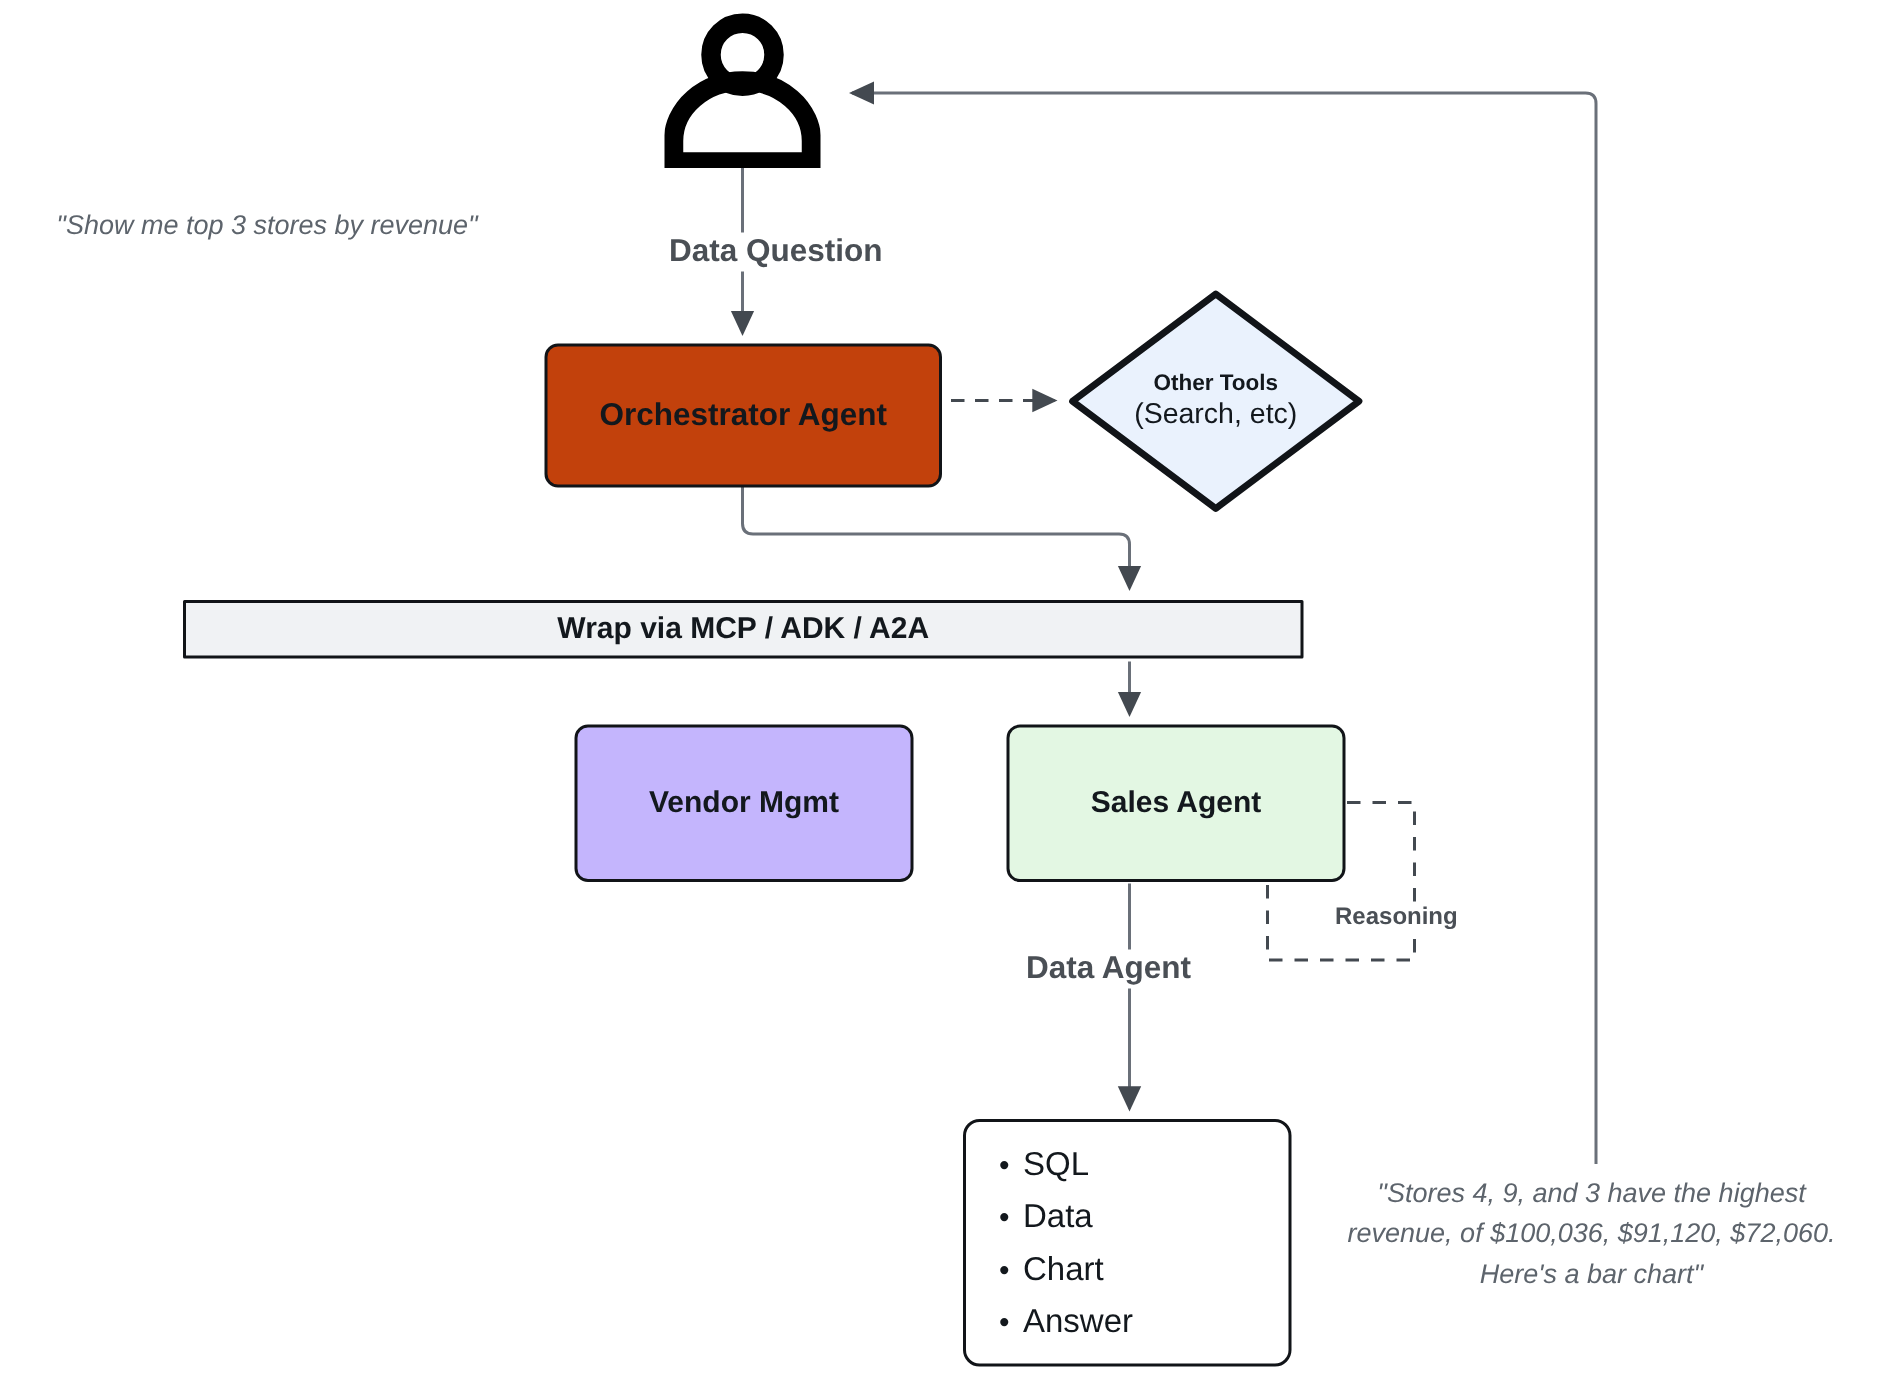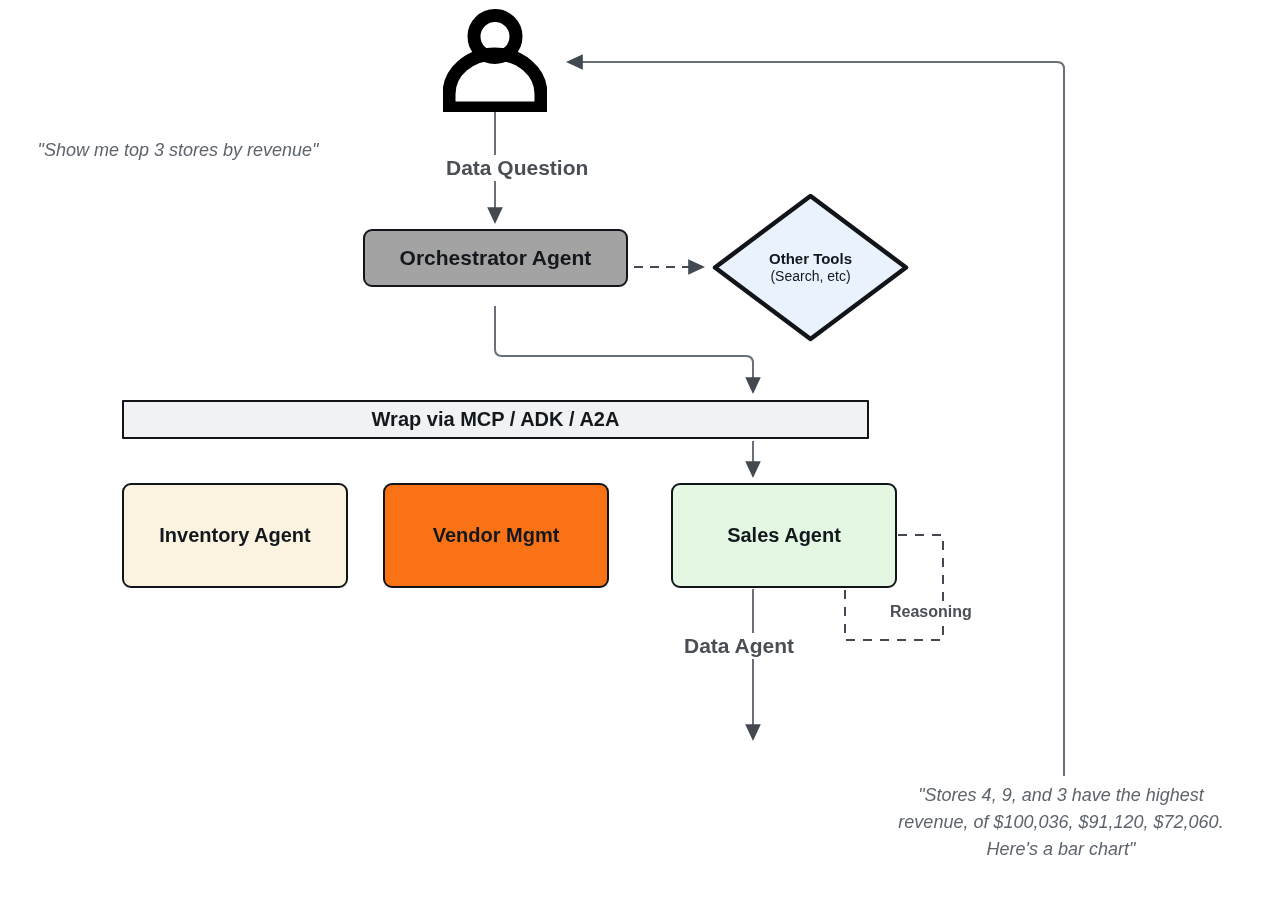--- a/index.html
+++ b/index.html
@@ -35,36 +35,36 @@
     justify-content: center;
     flex-direction: column;
     border: 2.5px solid #111418;
     border-radius: 9px;
     color: #13181d;
     font-weight: bold;
     text-align: center;
     line-height: 1.25;
   }
   .node.orchestrator {
-    left: 363px; top: 229px; width: 265px; height: 58px;
-    background: #a3a3a3;
+    left: 363px; top: 229px; width: 265px; height: 96px;
+    background: #c2410c;
     font-size: 21px;
   }
   .node.mcpbar {
     left: 122px; top: 400px; width: 747px; height: 39px;
     background: #f0f2f4;
     border-radius: 1px;
     font-size: 20px;
   }
   .node.agentbox {
     top: 483px; width: 226px; height: 105px;
     font-size: 20px;
   }
   .node.inventory { left: 122px; background: #fbf3e0; }
-  .node.vendor    { left: 383px; background: #f97316; }
+  .node.vendor    { left: 383px; background: #c4b5fd; }
   .node.sales     { left: 671px; background: #e3f7e3; }
   .node.outputbox {
     left: 642px; top: 746px; width: 219px; height: 165px;
     background: #ffffff;
     border-radius: 11px;
     align-items: flex-start;
     justify-content: center;
     font-weight: normal;
   }
   .bullets {
@@ -96,21 +96,21 @@
     left: 0; top: 0; width: 203px; height: 155px;
     display: flex;
     flex-direction: column;
     align-items: center;
     justify-content: center;
     color: #13181d;
     line-height: 1.28;
     pointer-events: none;
   }
   .diamond-label .l1 { font-size: 15px; font-weight: bold; }
-  .diamond-label .l2 { font-size: 14px; font-weight: normal; }
+  .diamond-label .l2 { font-size: 19px; font-weight: normal; }
 
   .edge-label {
     position: absolute;
     background: #ffffff;
     color: #4a4f55;
     font-weight: bold;
     white-space: nowrap;
     text-align: center;
     padding: 1px 5px;
   }
@@ -191,26 +191,31 @@
     <div class="diamond-label">
       <span class="l1">Other Tools</span>
       <span class="l2">(Search, etc)</span>
     </div>
   </div>
 
   <div class="node mcpbar">
     <span>Wrap via MCP / ADK / A2A</span>
   </div>
 
-  <div class="node agentbox inventory">
-    <span>Inventory Agent</span>
-  </div>
 
   <div class="node agentbox vendor">
     <span>Vendor Mgmt</span>
   </div>
 
   <div class="node agentbox sales">
     <span>Sales Agent</span>
   </div>
 
+  <div class="node outputbox">
+    <ul class="bullets" id="output-list">
+        <li>SQL</li>
+        <li>Data</li>
+        <li>Chart</li>
+        <li>Answer</li>
+      </ul>
+  </div>
 
 </div>
 
 </body></html>

